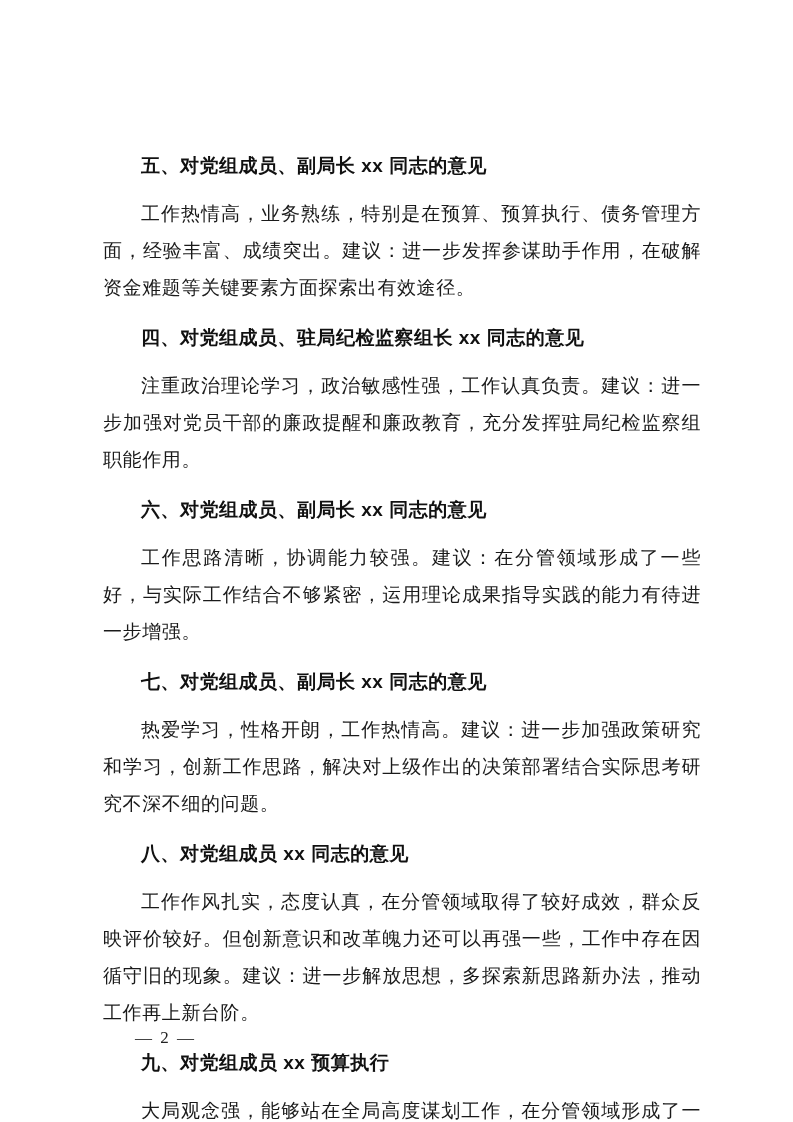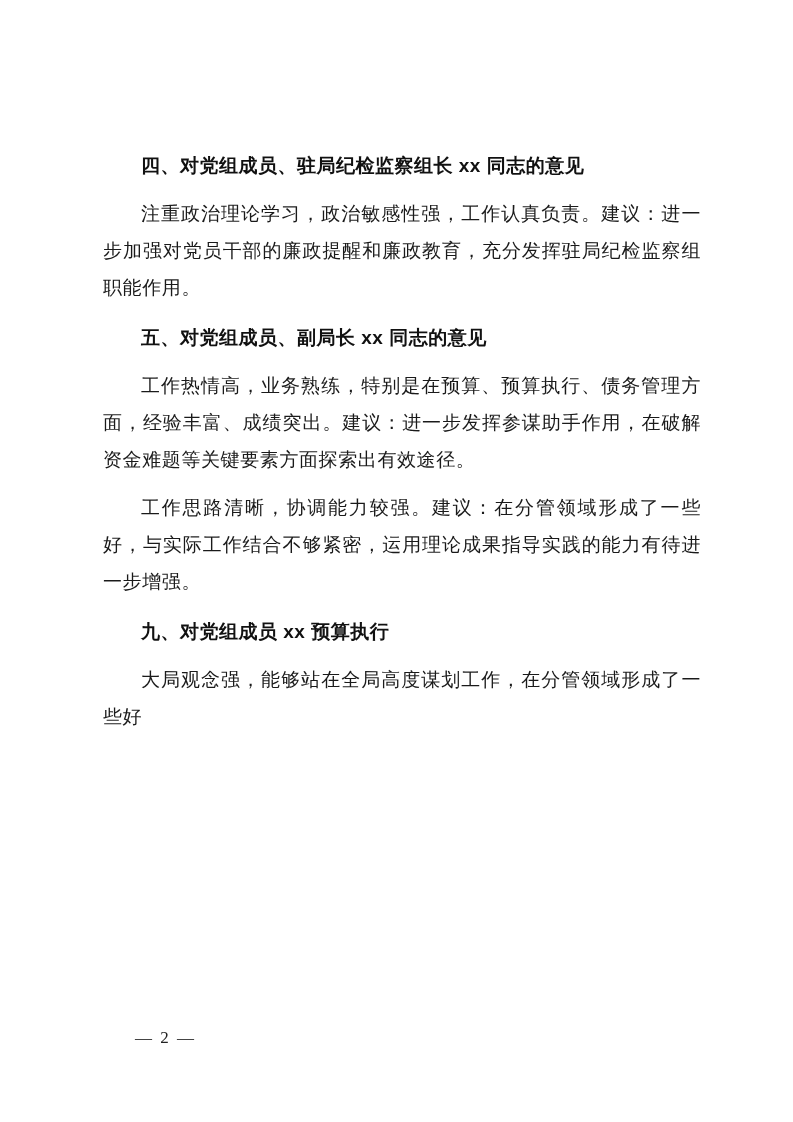--- a/index.html
+++ b/index.html
@@ -57,34 +57,43 @@
     color: #222222;
   }
 </style>
 </head>
 <body>
 
 <div class="page">
   <div class="content">
 
     <div>
+      <h2 class="section-heading">五、对党组成员、副局长 xx 同志的意见</h2>
+      <p class="section-paragraph">工作热情高，业务熟练，特别是在预算、预算执行、债务管理方面，经验丰富、成绩突出。建议：进一步发挥参谋助手作用，在破解资金难题等关键要素方面探索出有效途径。</p>
+    </div>
+
+    <div>
       <h2 class="section-heading">四、对党组成员、驻局纪检监察组长 xx 同志的意见</h2>
       <p class="section-paragraph">注重政治理论学习，政治敏感性强，工作认真负责。建议：进一步加强对党员干部的廉政提醒和廉政教育，充分发挥驻局纪检监察组职能作用。</p>
     </div>
 
     <div>
-      <h2 class="section-heading">五、对党组成员、副局长 xx 同志的意见</h2>
-      <p class="section-paragraph">工作热情高，业务熟练，特别是在预算、预算执行、债务管理方面，经验丰富、成绩突出。建议：进一步发挥参谋助手作用，在破解资金难题等关键要素方面探索出有效途径。</p>
+      <h2 class="section-heading">六、对党组成员、副局长 xx 同志的意见</h2>
+      <p class="section-paragraph">工作思路清晰，协调能力较强。建议：在分管领域形成了一些好，与实际工作结合不够紧密，运用理论成果指导实践的能力有待进一步增强。</p>
     </div>
 
     <div>
-      <p class="section-paragraph">工作思路清晰，协调能力较强。建议：在分管领域形成了一些好，与实际工作结合不够紧密，运用理论成果指导实践的能力有待进一步增强。</p>
+      <h2 class="section-heading">七、对党组成员、副局长 xx 同志的意见</h2>
+      <p class="section-paragraph">热爱学习，性格开朗，工作热情高。建议：进一步加强政策研究和学习，创新工作思路，解决对上级作出的决策部署结合实际思考研究不深不细的问题。</p>
     </div>
 
-
+    <div>
+      <h2 class="section-heading">八、对党组成员 xx 同志的意见</h2>
+      <p class="section-paragraph">工作作风扎实，态度认真，在分管领域取得了较好成效，群众反映评价较好。但创新意识和改革魄力还可以再强一些，工作中存在因循守旧的现象。建议：进一步解放思想，多探索新思路新办法，推动工作再上新台阶。</p>
+    </div>
 
     <div>
       <h2 class="section-heading">九、对党组成员 xx 预算执行</h2>
       <p class="section-paragraph">大局观念强，能够站在全局高度谋划工作，在分管领域形成了一些好</p>
     </div>
 
   </div>
 
   <div class="page-footer">— 2 —</div>
 </div>

